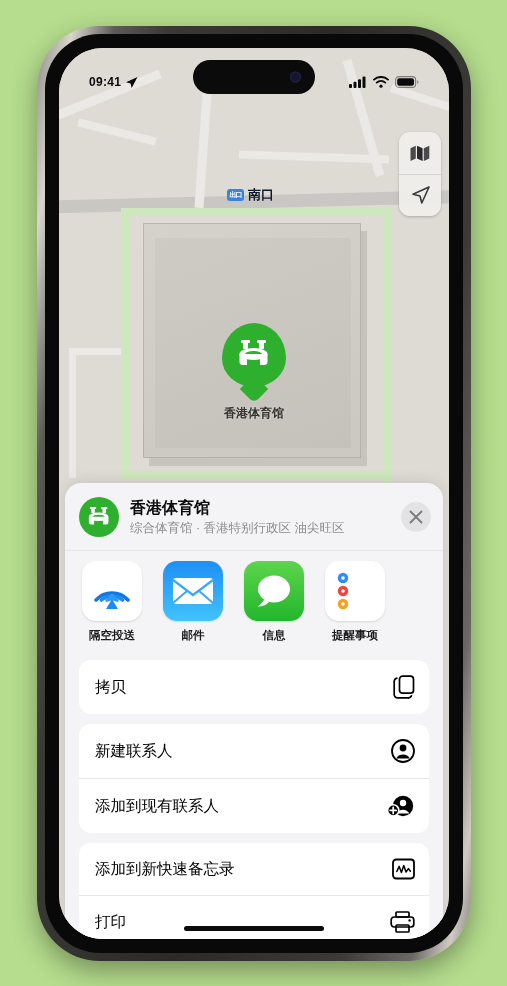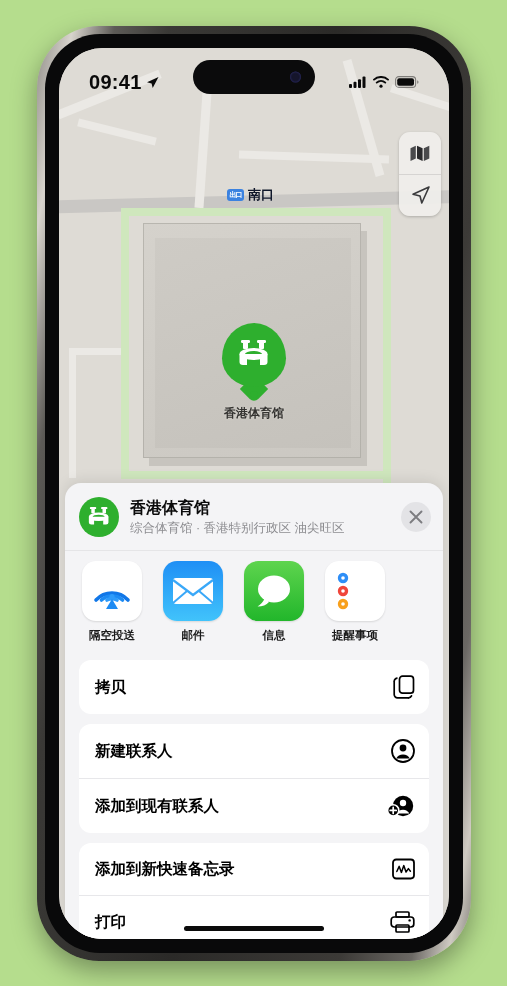--- a/index.html
+++ b/index.html
@@ -46,21 +46,21 @@
     position:absolute; left: 96px; top: 190px; width: 196px; height: 210px;
     background: linear-gradient(160deg,#cecbc5,#c5c2bc);
   }
 
   
   #status-bar {
     position: absolute; top: 0; left: 0; right: 0; height: 54px;
     display: flex; align-items: center; justify-content: space-between;
     padding: 14px 30px 0 30px; z-index: 40;
   }
-  #status-time { font-size: 20px; font-weight: bold; color: #0a0a0a; letter-spacing: .3px; display:flex; align-items:center; gap:4px;}
+  #status-time { font-size: 12px; font-weight: bold; color: #0a0a0a; letter-spacing: .3px; display:flex; align-items:center; gap:4px;}
   #status-right { display: flex; align-items: center; gap: 6px; }
   #dynamic-island {
     position: absolute; left: 50%; transform: translateX(-50%); top: 12px;
     width: 122px; height: 34px; background: #0b0b0c; border-radius: 18px; z-index: 45;
   }
   #island-cam { position:absolute; right:14px; top:50%; transform:translateY(-50%); width:11px; height:11px; border-radius:50%; background:#15152b; box-shadow: inset 0 0 2px #3b3b8f; }
 
   
   #map-controls {
     position: absolute; right: 8px; top: 84px; width: 42px;
@@ -130,21 +130,21 @@
     border: 3px solid #ec2227; border-radius: 2px; pointer-events: none;
   }
 
   #actions { padding: 4px 14px 0 14px; overflow: hidden; }
   .action-group { background: #fff; border-radius: 12px; margin-top: 10px; overflow: hidden; }
   .action-row {
     display: flex; align-items: center; justify-content: space-between;
     padding: 15px 14px 15px 16px; font-size: 15.5px; color: #000;
   }
   .action-row + .action-row { border-top: 1px solid #e7e7ea; }
-  .action-label { font-weight: bold; }
+  .action-label { font-weight: normal; }
   .action-icon { color: #000; display: flex; align-items: center; }
 
   #home-indicator {
     position: absolute; left: 50%; transform: translateX(-50%); bottom: 8px;
     width: 140px; height: 5px; border-radius: 3px; background: #0b0b0b; z-index: 80;
   }
 </style>
 </head>
 <body>
 

